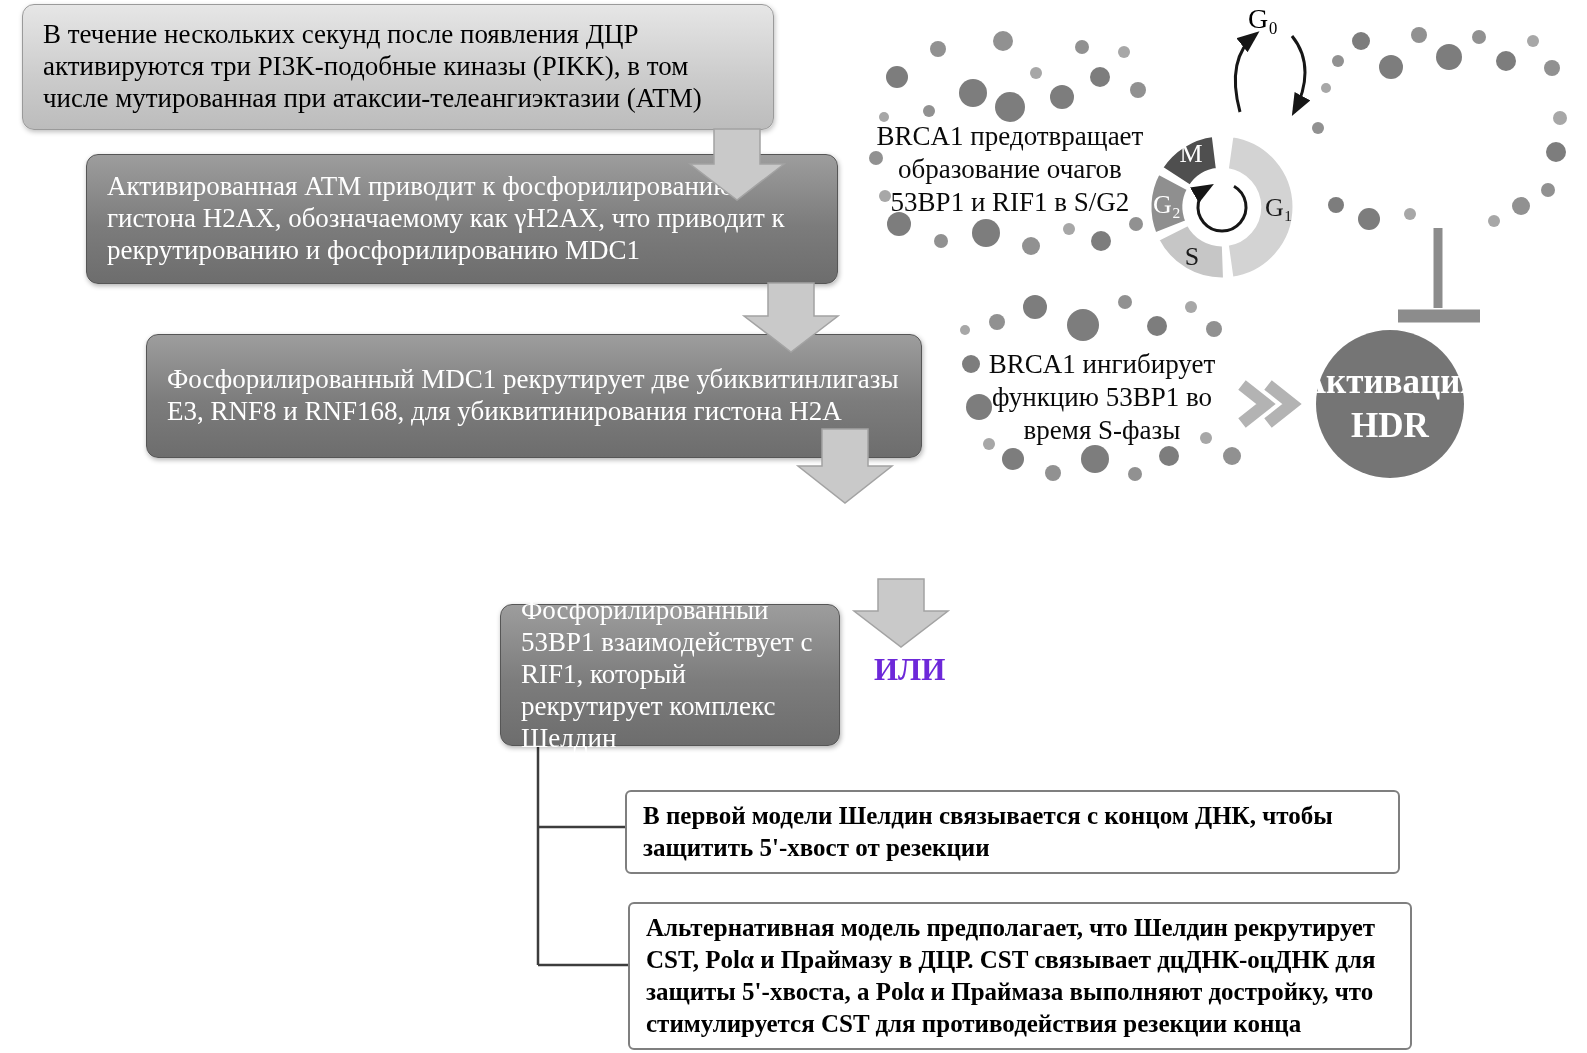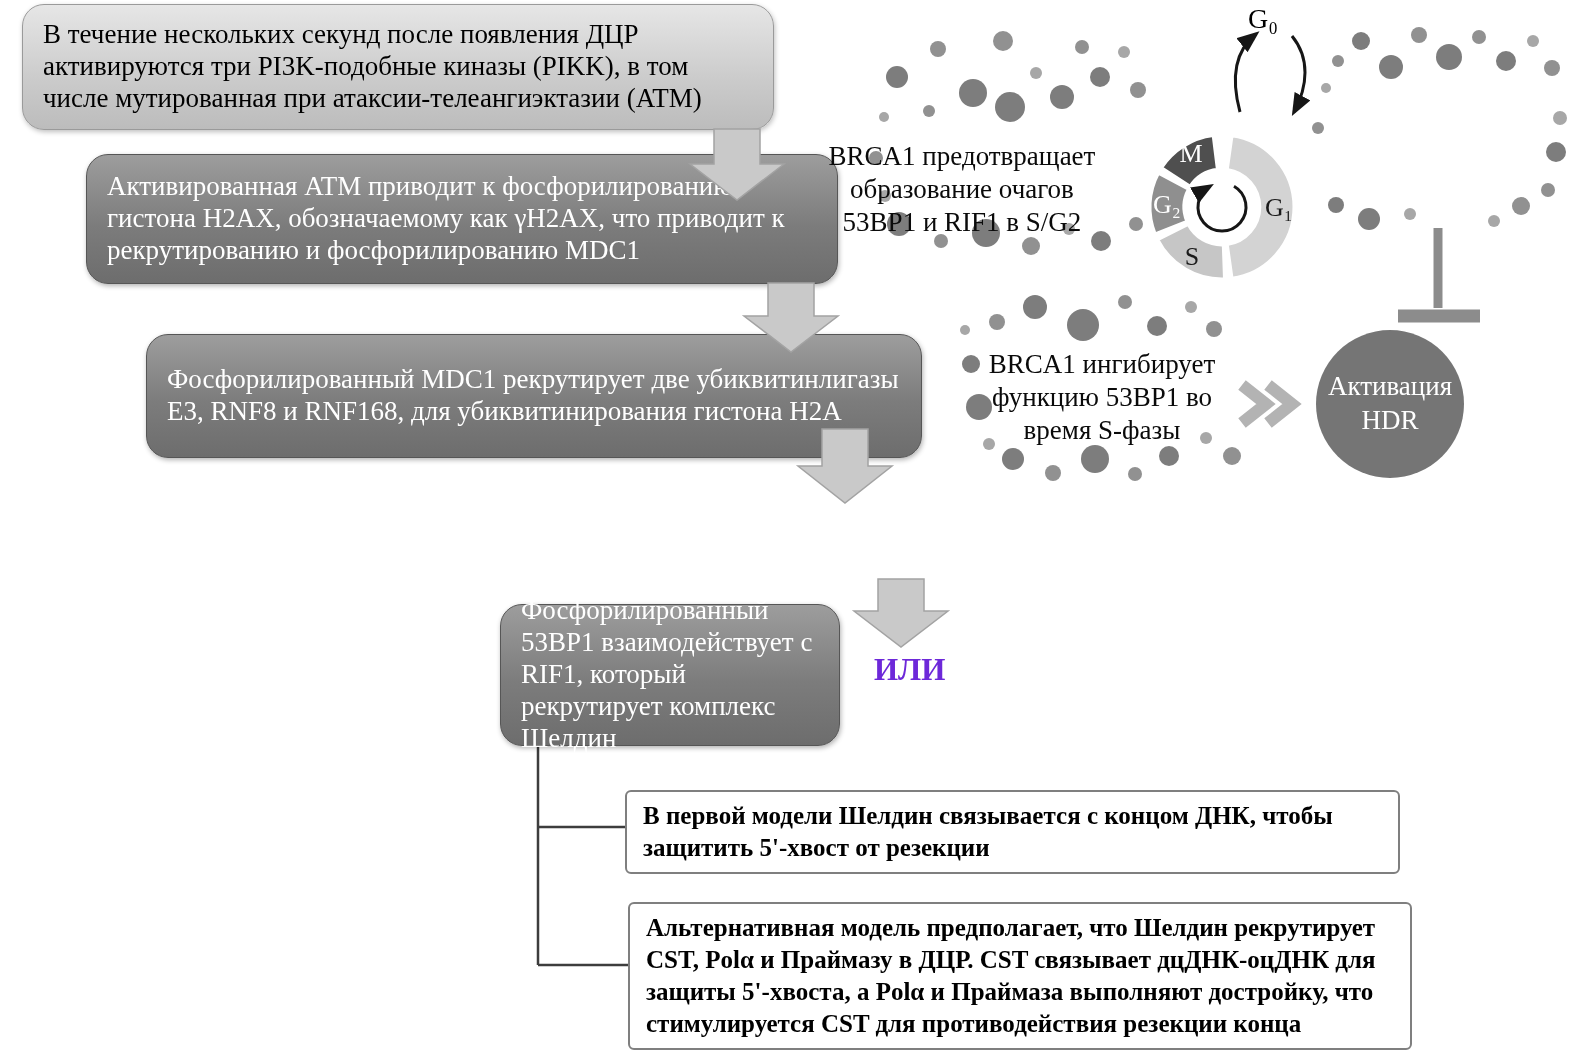--- a/index.html
+++ b/index.html
@@ -2,51 +2,51 @@
 <html style="--box_light: #c9c9c9; --box_dark: #7d7d7d; --flow_arrow: #c9c9c9; --dot_dark: #7d7d7d; --dot_gray: #919191; --hdr_circle: #757575; --cycle_m: #4f4f4f; --cycle_g2: #8f8f8f; --cycle_s: #c6c6c6; --cycle_g1: #d3d3d3;"><head>
 <meta charset="utf-8">
 <style>
   * { margin:0; padding:0; box-sizing:border-box; }
   html,body { background:#ffffff; }
   body { font-family:"Liberation Serif","DejaVu Serif",serif; }
   .canvas { position:relative; width:1587px; height:1053px; background:#fff; overflow:hidden; }
   .layer { position:absolute; left:0; top:0; pointer-events:none; }
   svg text { font-family:"Liberation Serif","DejaVu Serif",serif; }
 
-  .flow-box { position:absolute; border-radius:22px; padding:8px 20px; font-size:27px;
+  .flow-box { position:absolute; border-radius:12px; padding:8px 20px; font-size:27px;
               line-height:1.18; display:flex; align-items:center; z-index:2; }
   .box-light { background:linear-gradient(180deg,#e6e6e6 0%,#cbcbcb 60%,#bcbcbc 100%);
                border:1px solid #9a9a9a; color:#000; box-shadow:1px 2px 5px rgba(0,0,0,.25); }
   .box-dark  { background:linear-gradient(180deg,#9d9d9d 0%,#7c7c7c 55%,#6d6d6d 100%);
                border:1px solid #565656; color:#fff; box-shadow:1px 2px 5px rgba(0,0,0,.3); }
 
   #box1 { left:22px;  top:4px;   width:752px; height:126px; }
   #box2 { left:86px;  top:154px; width:752px; height:130px; }
   #box3 { left:146px; top:306px; width:776px; height:124px;margin-top:28px; }
   #box4 { left:206px; top:456px; width:748px; height:124px; }
   #box5 { left:500px; top:604px; width:340px; height:142px; }
   #box6 { left:980px; top:600px; width:422px; height:142px; }
 
   .model-box { position:absolute; background:#fff; border:2px solid #7f7f7f; border-radius:6px;
                padding:8px 16px; font-size:25px; line-height:1.28; color:#000;
                display:flex; align-items:center; z-index:2;font-weight:bold; }
   #model1 { left:625px; top:790px; width:775px; min-height:76px; }
   #model2 { left:628px; top:902px; width:784px; min-height:134px; }
 
   .annot { position:absolute; text-align:center; font-size:27px; line-height:1.22; color:#0a0a0a; z-index:2; }
-  #annot-brca1-prevents { left:820px;  top:120px; width:284px;margin-top:20px; }
+  #annot-brca1-prevents { left:868px;  top:120px; width:284px; }
   #annot-53bp1-blocks   { left:1326px; top:96px;  width:230px; }
   #annot-brca1-inhibits { left:983px;  top:348px; width:238px; }
 
   .or-label { position:absolute; left:874px; top:652px; font-size:31px; font-weight:bold; color:#6d28d9; z-index:2; }
 
   .hdr-circle { position:absolute; left:1316px; top:330px; width:148px; height:148px; border-radius:50%;
                 background:var(--hdr_circle,#757575); color:#fff; display:flex; align-items:center;
-                justify-content:center; text-align:center; font-size:27px; line-height:1.25;
-                padding:0 14px; z-index:2; }
+                justify-content:center; text-align:center; font-size:35px; line-height:1.25;
+                padding:0 14px; z-index:2;font-weight:bold; }
 
   .da { fill:var(--dot_dark,#7d7d7d); }
   .db { fill:var(--dot_gray,#919191); }
   .dc { fill:#a7a7a7; }
   .flow-arrow { fill:var(--flow_arrow,#c9c9c9); stroke:#a3a3a3; stroke-width:1.5; }
   .seg { stroke:#ffffff; stroke-width:3; }
   .seg-m  { fill:var(--cycle_m,#4f4f4f); }
   .seg-g2 { fill:var(--cycle_g2,#8f8f8f); }
   .seg-s  { fill:var(--cycle_s,#c6c6c6); }
   .seg-g1 { fill:var(--cycle_g1,#d3d3d3); }

